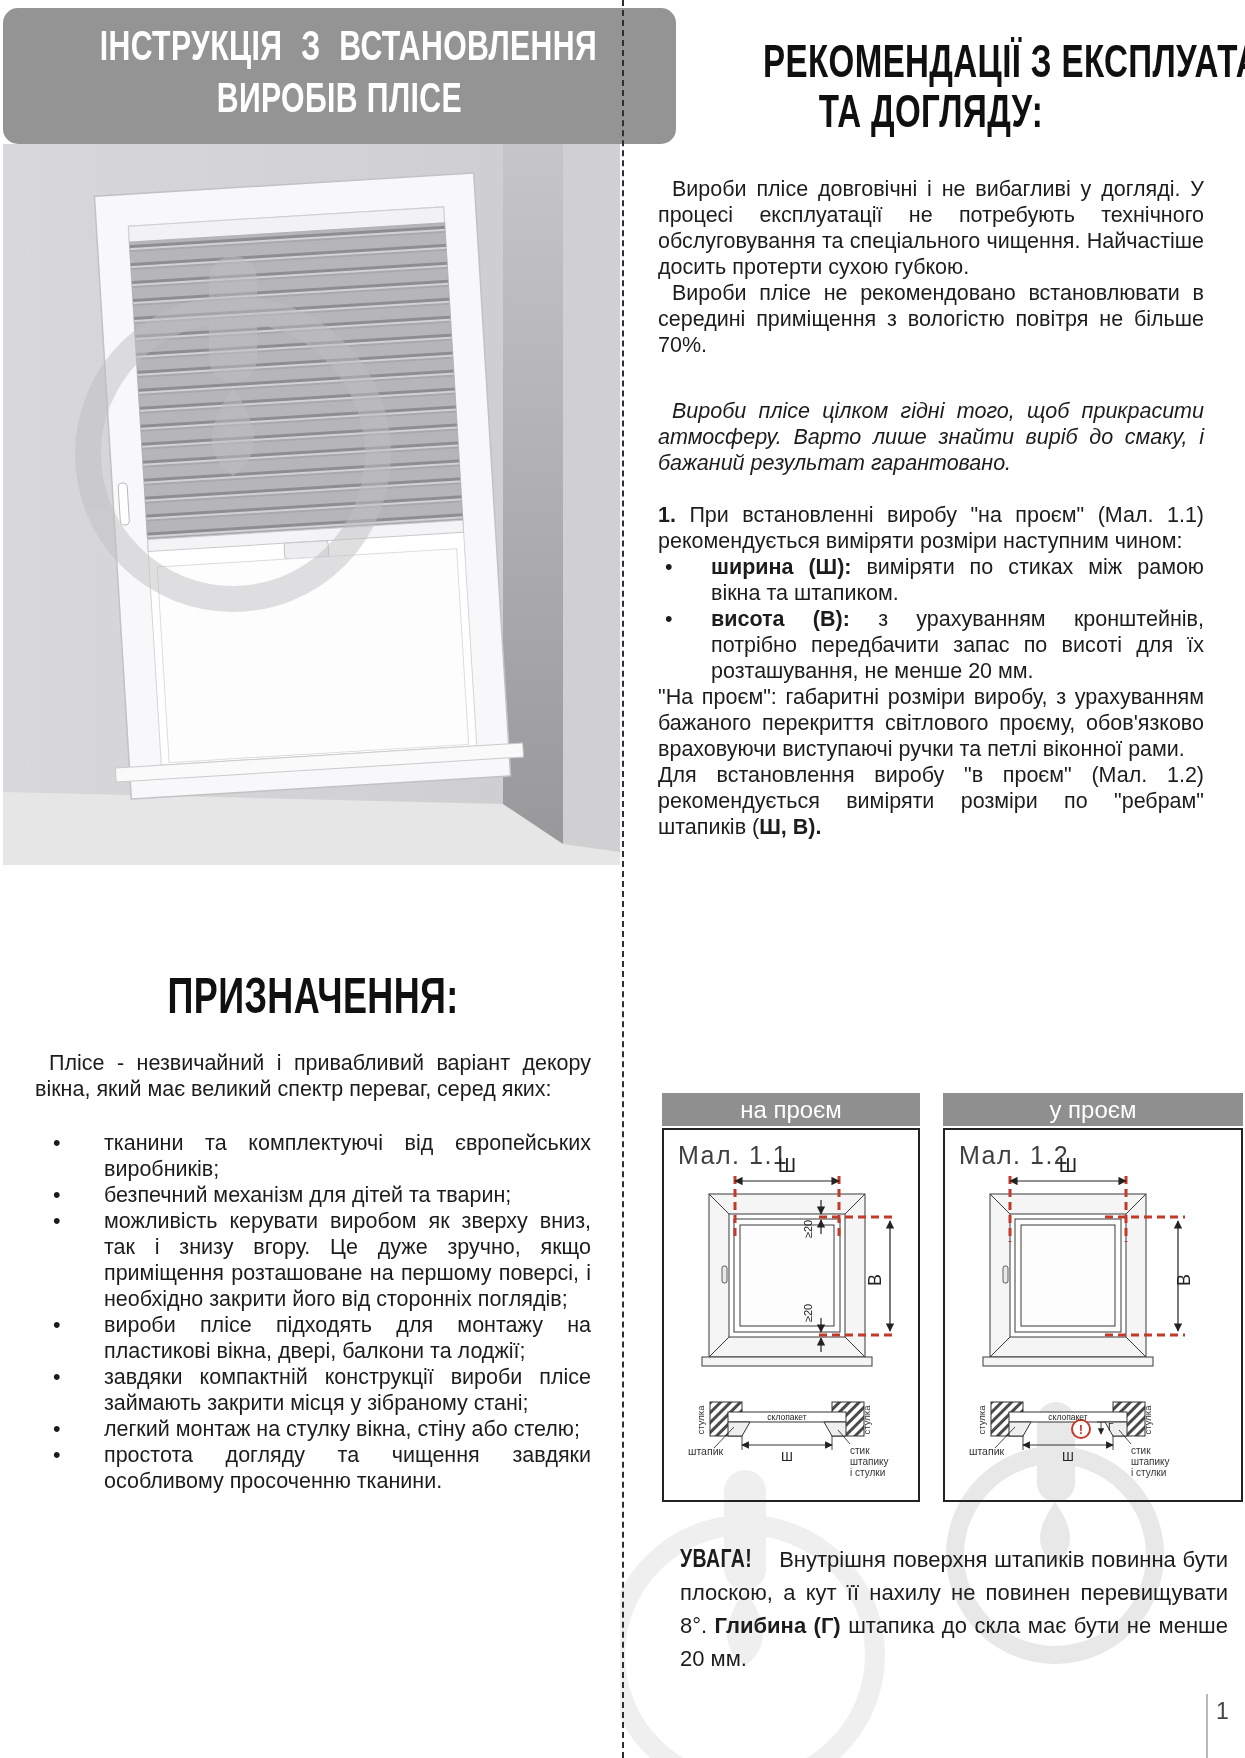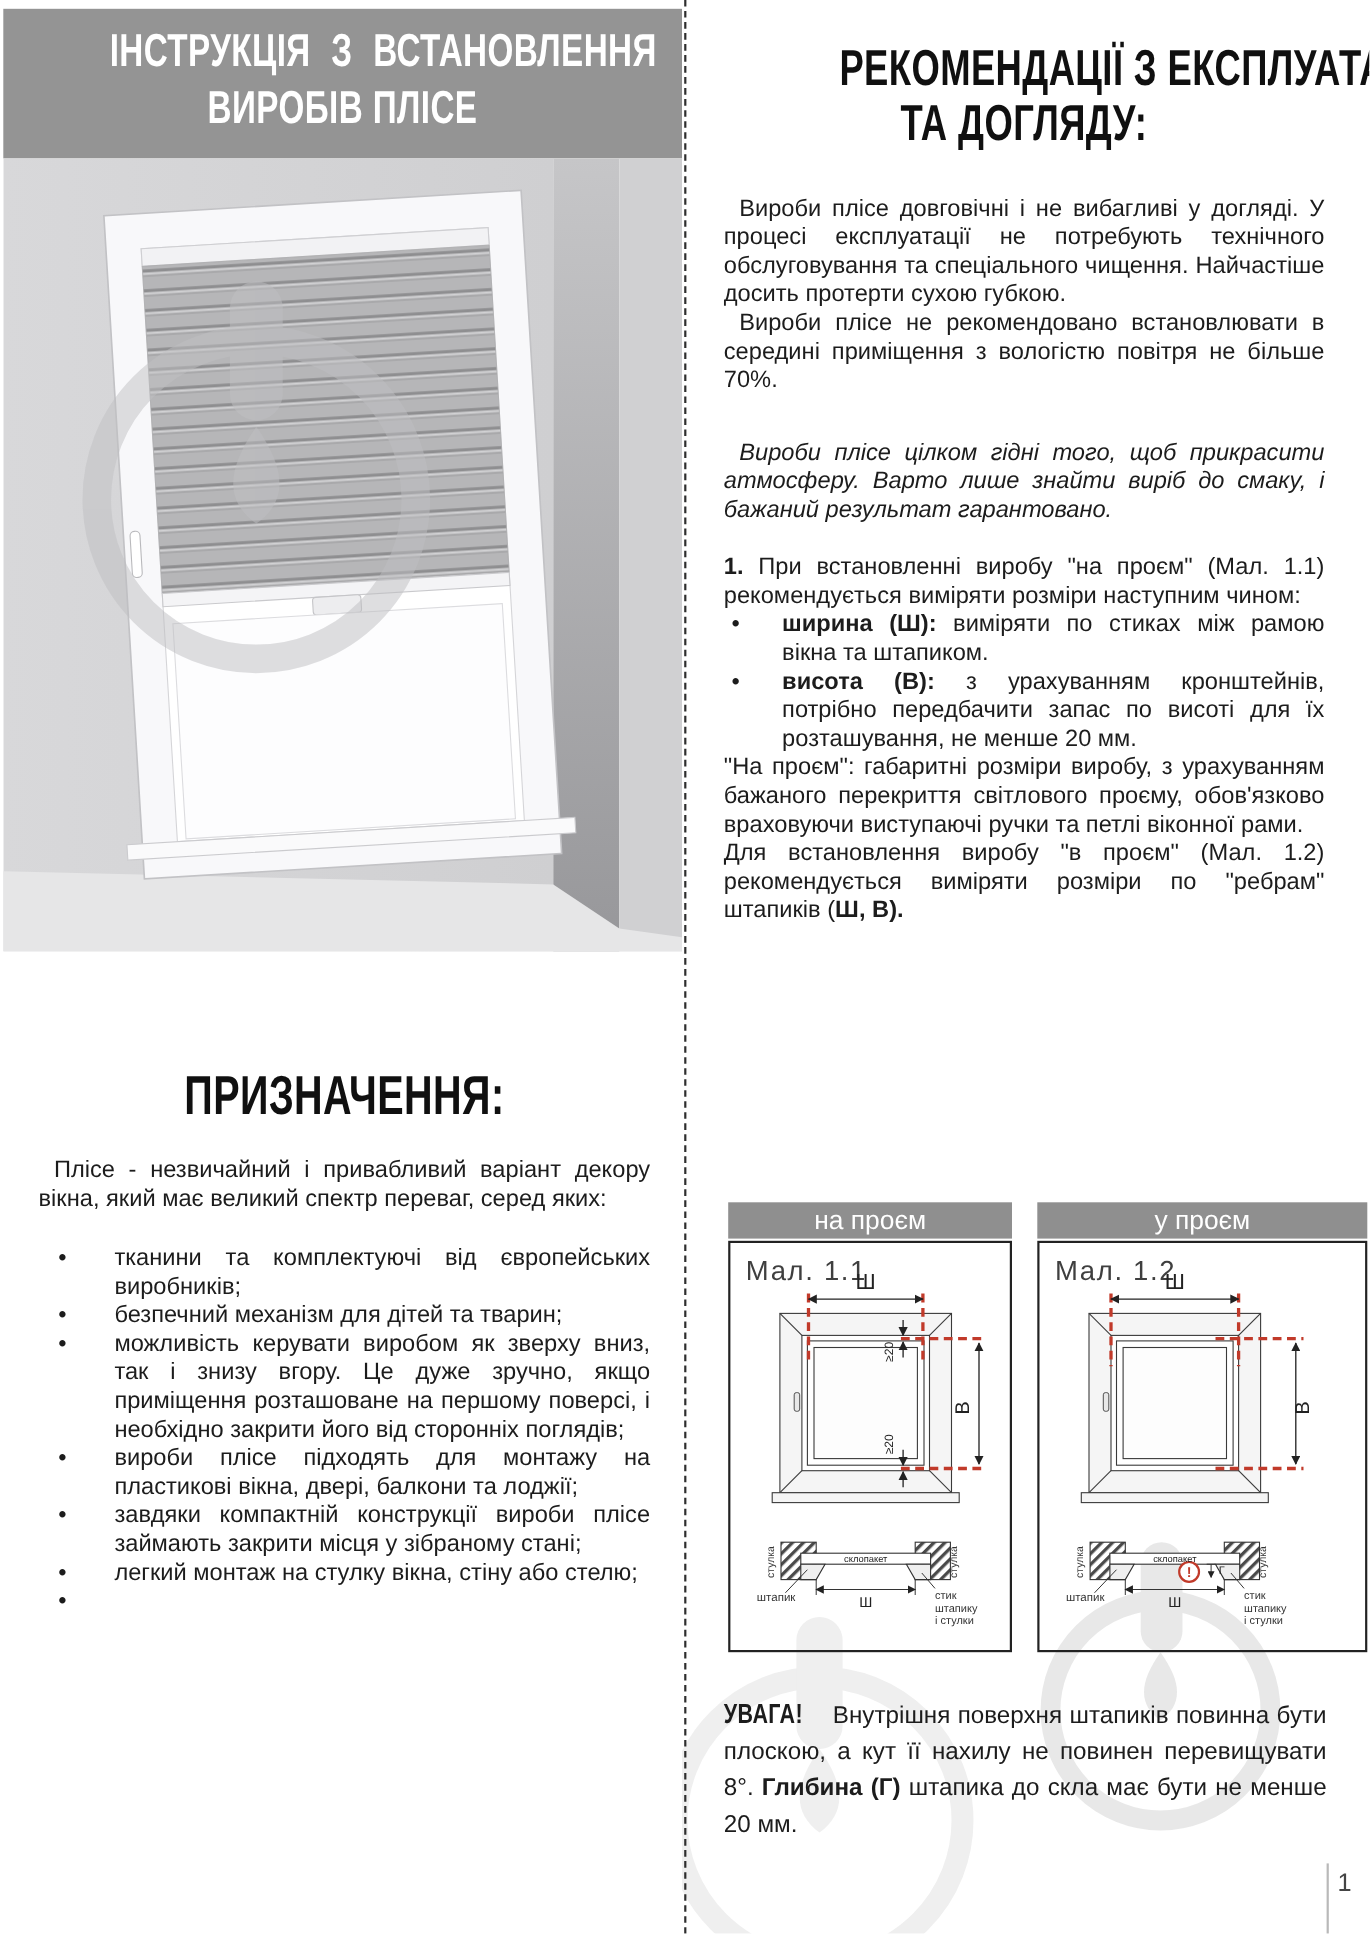--- a/index.html
+++ b/index.html
@@ -9,22 +9,22 @@
 
   
   .divider{position:absolute;left:622px;top:0;height:1758px;width:0;
            border-left:2px dashed #2e2e2e;z-index:4;}
 
   
   .cond{display:inline-block;transform:scaleX(.72);transform-origin:50% 50%;
         white-space:nowrap;font-weight:700;letter-spacing:.5px;}
 
   
-  .lh-box{position:absolute;left:3px;top:8px;width:617px;height:136px;background:#949494;
-          text-align:center;z-index:1;}
+  .lh-box{position:absolute;left:3px;top:8px;width:673px;height:136px;background:#949494;
+          text-align:center;z-index:1;border-radius:15px;}
   .lh-box .l1{margin-top:12px;font-size:42px;line-height:52px;color:#fff;word-spacing:14px;}
   .lh-box .l2{font-size:42px;line-height:52px;color:#fff;}
 
   .photo{position:absolute;left:3px;top:144px;z-index:1;}
 
   
   .leftcol{position:absolute;left:35px;top:968px;width:556px;z-index:1;}
   .rightcol{position:absolute;left:658px;top:36px;width:546px;z-index:1;}
   p{margin:0;font-size:21.5px;line-height:26px;text-align:justify;}
   .indent{text-indent:14px;}
@@ -42,21 +42,21 @@
   ul.mlist li .dot{position:absolute;left:7px;top:0;}
 
   
   .diag{position:absolute;top:1093px;z-index:1;}
   .diag .dbar{height:33px;background:#8f8f8f;color:#fff;font-weight:400;font-size:24px;
               line-height:33px;text-align:center;}
   .diag .dbox{margin-top:2px;border:2px solid #222;height:374px;box-sizing:border-box;background:transparent;}
   .diag1{left:662px;width:258px;}
   .diag2{left:943px;width:300px;}
 
-  .warning{position:absolute;left:658px;top:1542px;width:548px;font-size:22px;line-height:33px;
+  .warning{position:absolute;left:680px;top:1542px;width:548px;font-size:22px;line-height:33px;
            text-align:justify;z-index:1;}
   .warning .lead{font-weight:700;display:inline-block;transform:scaleX(.78);transform-origin:0 50%;
                  font-size:25px;letter-spacing:.5px;}
 
   .pn-line{position:absolute;left:1206px;top:1694px;width:2px;height:64px;background:#b9b9b9;z-index:1;}
   .pagenum{position:absolute;left:1216px;top:1698px;font-size:23px;color:#444;z-index:1;}
 
   .wm-bottom{position:absolute;left:620px;top:1230px;z-index:0;pointer-events:none;}
 </style>
 </head>
@@ -123,21 +123,21 @@
   <div class="leftcol">
     <h2><span class="cond">ПРИЗНАЧЕННЯ:</span></h2>
     <p class="indent mt26">Плісе - незвичайний і привабливий варіант декору вікна, який має великий спектр переваг, серед яких:</p>
     <ul class="blist">
       <li><span class="dot">•</span><span>тканини та комплектуючі від європейських виробників;</span></li>
       <li><span class="dot">•</span><span>безпечний механізм для дітей та тварин;</span></li>
       <li><span class="dot">•</span><span>можливість керувати виробом як зверху вниз, так і знизу вгору. Це дуже зручно, якщо приміщення розташоване на першому поверсі, і необхідно закрити його від сторонніх поглядів;</span></li>
       <li><span class="dot">•</span><span>вироби плісе підходять для монтажу на пластикові вікна, двері, балкони та лоджії;</span></li>
       <li><span class="dot">•</span><span>завдяки компактній конструкції вироби плісе займають закрити місця у зібраному стані;</span></li>
       <li><span class="dot">•</span><span>легкий монтаж на стулку вікна, стіну або стелю;</span></li>
-      <li><span class="dot">•</span></li>
+      <li><span class="dot">•</span><span>простота догляду та чищення завдяки особливому просоченню тканини.</span></li>
     </ul>
   </div>
 
   <div class="rightcol">
     <h2 class="h-right">
       <span class="cond">РЕКОМЕНДАЦІЇ З ЕКСПЛУАТАЦІЇ</span><br>
       <span class="cond">ТА ДОГЛЯДУ:</span>
     </h2>
     <p class="indent mt28">Вироби плісе довговічні і не вибагливі у догляді. У процесі експлуатації не потребують технічного обслуговування та спеціального чищення. Найчастіше досить протерти сухою губкою.</p>
     <p class="indent">Вироби плісе не рекомендовано встановлювати в середині приміщення з вологістю повітря не більше 70%.</p>

